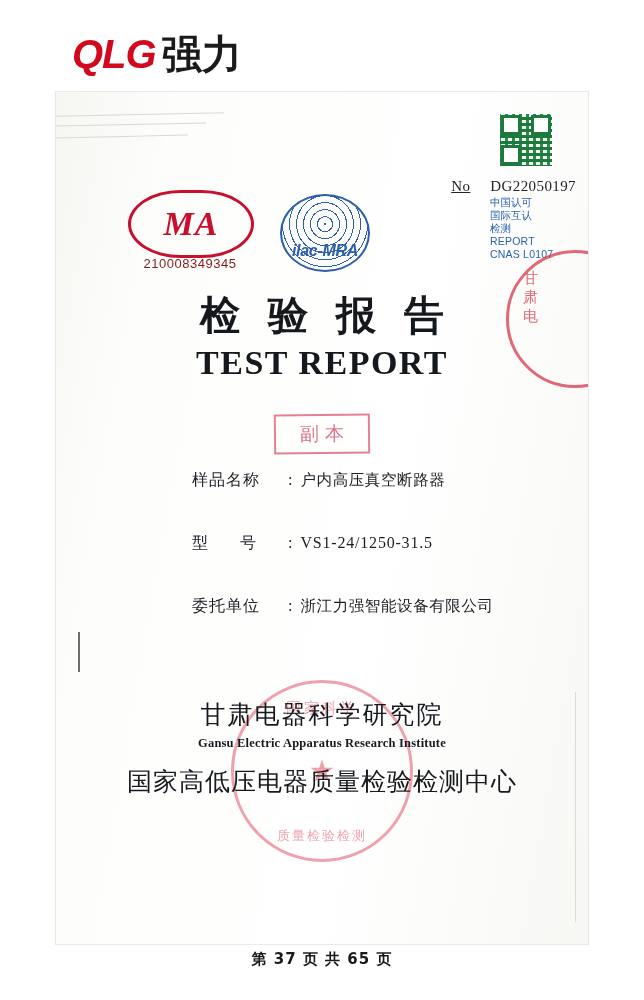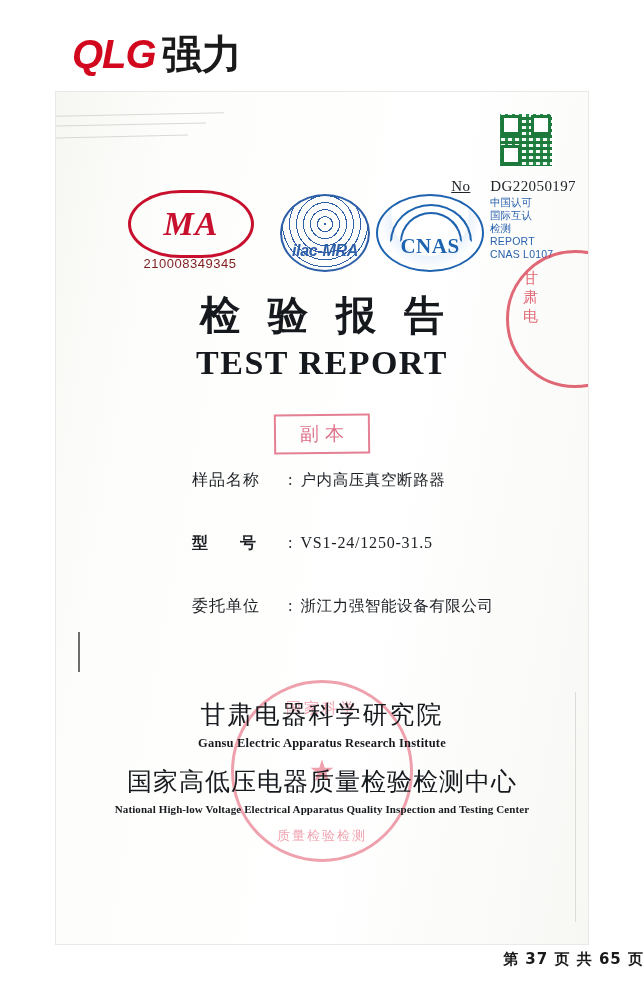--- a/index.html
+++ b/index.html
@@ -304,21 +304,20 @@
     color: #1b1f24;
   }
   .field .label {
     font-family: "DejaVu Sans", sans-serif;
     width: 96px;
     flex: 0 0 96px;
     letter-spacing: 1px;
   }
   .field .label.spaced {
     letter-spacing: 0;
-    font-weight: bold;
   }
   .field .colon {
     margin: 0 8px 0 0;
   }
   .field .value {
     font-family: "DejaVu Sans", sans-serif;
     font-size: 15.5px;
     letter-spacing: 0.6px;
     color: #1b1f24;
   }
@@ -430,21 +429,21 @@
     letter-spacing: 2px;
     color: #e2566c;
   }
 
   
   .footer {
     position: absolute;
     left: 0;
     right: 0;
     top: 950px;
-    text-align: right;
+    text-align: center;
     font-family: "DejaVu Sans", sans-serif;
     font-weight: bold;
     font-size: 15px;
     color: #1a1a1a;
     letter-spacing: 1px;
   }
 </style>
 </head>
 <body>
 
@@ -474,25 +473,20 @@
   <div class="logos">
     <div class="cma">
       <span>MA</span>
     </div>
     <div class="cma-num">210008349345</div>
 
     <div class="ilac">
       <span>ilac-MRA</span>
     </div>
 
-    <div class="cnas">
-      <div class="arc"></div>
-      <div class="arc2"></div>
-      <span>CNAS</span>
-    </div>
 
     <div class="cnas-text">
       <div>中国认可</div>
       <div>国际互认</div>
       <div>检测</div>
       <div class="en">REPORT</div>
       <div class="en">CNAS L0107</div>
     </div>
   </div>
 
@@ -526,17 +520,16 @@
   <div class="seal-center">
     <div class="arc-cn">国家科学</div>
     <div class="star">★</div>
     <div class="arc-cn2">质量检验检测</div>
   </div>
 
   <div class="institute">
     <div class="inst-cn1">甘肃电器科学研究院</div>
     <div class="inst-en1">Gansu Electric Apparatus Research Institute</div>
     <div class="inst-cn2">国家高低压电器质量检验检测中心</div>
-    <div class="inst-en2">National High-low Voltage Electrical Apparatus Quality Inspection and Testing Center</div>
   </div>
 </div>
 
 <div class="footer">第 37 页 共 65 页</div>
 
 </body></html>

